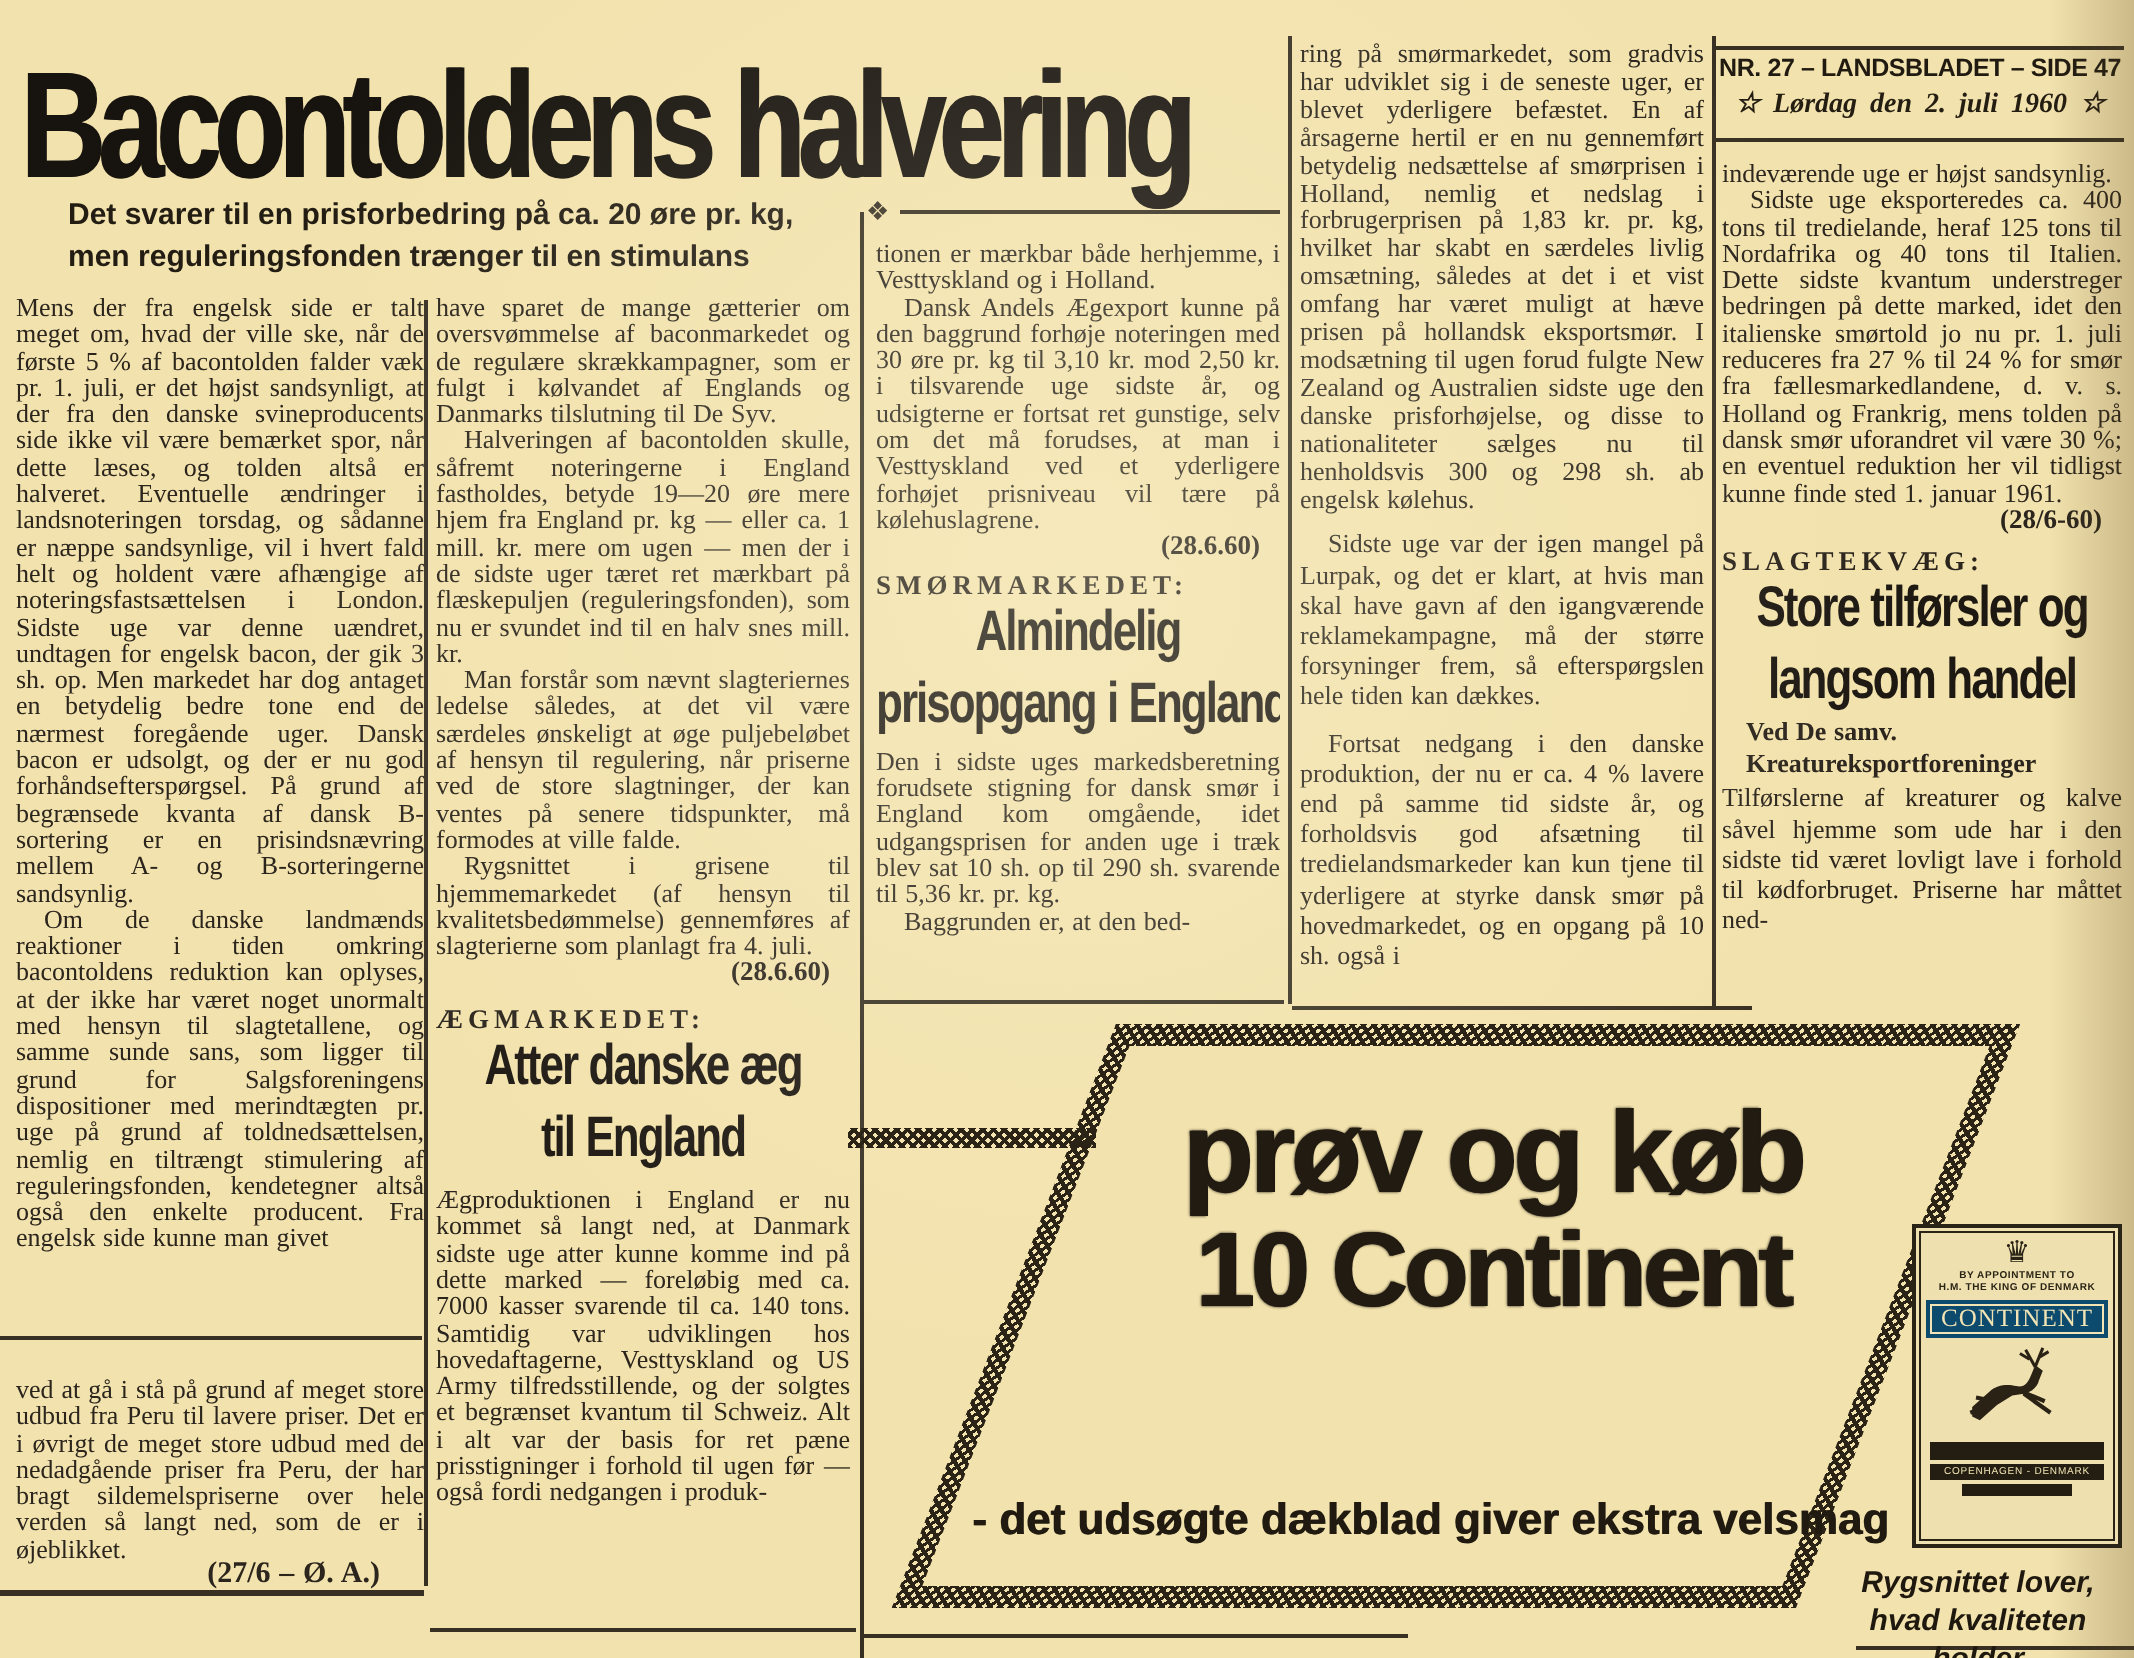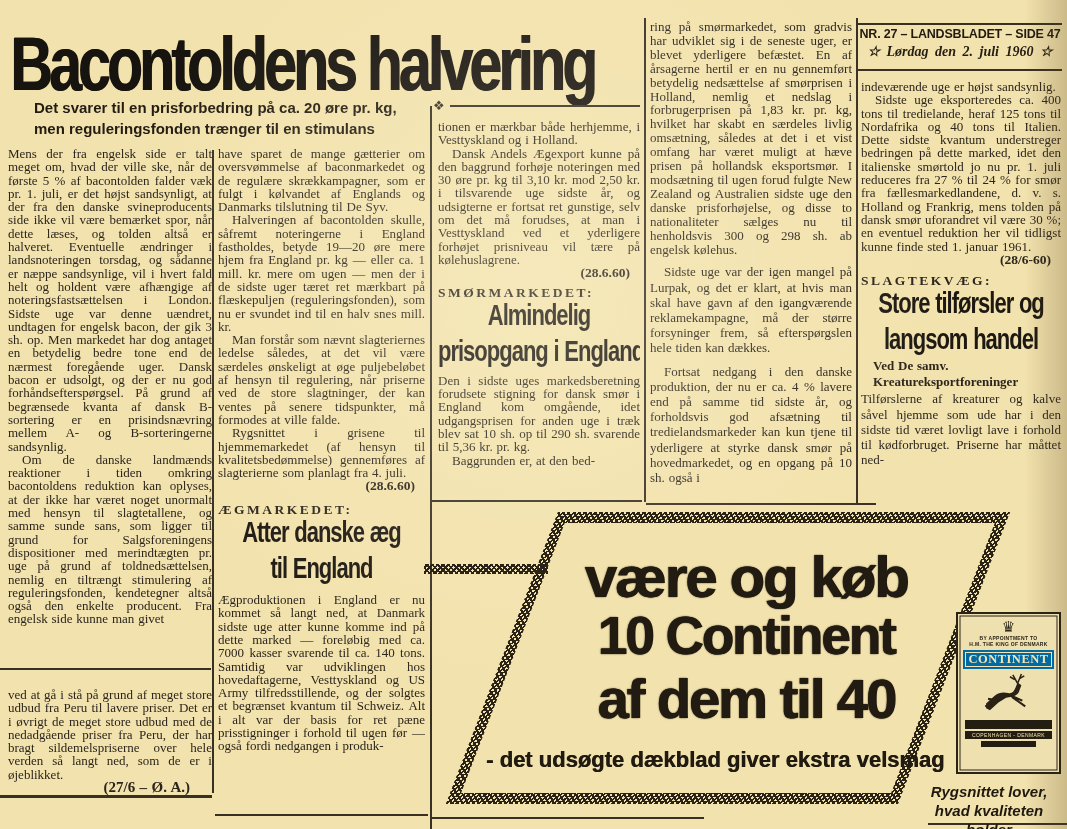--- a/index.html
+++ b/index.html
@@ -41,21 +41,21 @@
         text-align:center;letter-spacing:-2px;color:#211b12;z-index:2;white-space:nowrap;
         text-shadow:0 0 1.5px #211b12,1px 0 0 #211b12;}
   #ad-tagline{position:absolute;left:486px;top:747px;width:434px;font-family:"Liberation Sans",sans-serif;
         font-weight:bold;font-size:22px;text-align:left;color:#201a10;z-index:2;white-space:nowrap;
         text-shadow:.5px 0 0 #201a10;}
   #pack{left:956px;top:612px;width:101px;height:158px;background:#efe0b0;border:2.5px solid #2a2416;
         box-shadow:inset 0 0 0 1.5px #efe0b0, inset 0 0 0 2.5px #2a2416;z-index:3;text-align:center;}
   #pack .crown{font-size:15px;line-height:16px;margin-top:5px;color:#2a2416;}
   #pack .micro{font-weight:bold;font-size:5px;line-height:6px;letter-spacing:.3px;color:#2a2416;
         font-family:"Liberation Sans",sans-serif;}
-  #pack .brand{margin:3px 5px 0;background:#0369a1;color:#f2e4b4;font-weight:bold;font-size:12.5px;
+  #pack .brand{margin:3px 5px 0;background:#0c4a6e;color:#f2e4b4;font-weight:normal;font-size:12.5px;
         letter-spacing:.5px;line-height:19px;outline:1px solid #f2e4b4;outline-offset:-3px;}
   #pack .stag{margin-top:3px;}
   #pack .bandA{margin:2px 7px 0;background:#241e12;height:9px;}
   #pack .bandB{margin:2px 7px 0;background:#241e12;color:#f0e2b2;font-size:5px;line-height:8px;
         font-family:"Liberation Sans",sans-serif;letter-spacing:.4px;}
   #pack .bandC{margin:2px auto 0;background:#241e12;height:6px;width:55%;}
   #slogan{left:912px;top:782px;width:154px;font-family:"Liberation Sans",sans-serif;font-weight:bold;
         font-style:italic;font-size:15px;line-height:19px;text-align:center;color:#1e180e;z-index:3;}
   .orn{position:absolute;font-size:13px;color:#373023;}
 </style>
@@ -138,23 +138,22 @@
 
   <div class="rule" style="left:212px;top:150px;width:1.5px;height:643px;"></div>
   <div class="rule" style="left:430px;top:106px;width:1.5px;height:723px;"></div>
   <div class="rule" style="left:644px;top:18px;width:1.5px;height:484px;"></div>
   <div class="rule" style="left:856px;top:18px;width:1.5px;height:486px;"></div>
 
   <div id="ad-frame" class="abs hatch">
     <div class="inner"></div>
   </div>
   <div id="cerutter-bar" class="abs hatch"></div>
-  <div class="ad-big" style="top:543px;font-size:58px;">være og køb</div>
+  <div class="ad-big" style="top:543px;font-size:58px;">prøv og køb</div>
   <div class="ad-big" style="top:605px;font-size:53px;">10 Continent</div>
-  <div class="ad-big" style="top:666px;font-size:56px;">af dem til 40</div>
   <div id="ad-tagline">- det udsøgte dækblad giver ekstra velsmag</div>
   <div class="rule" style="left:432px;top:817px;width:272px;height:1.5px;"></div>
 
   <div id="pack" class="abs">
     <div class="crown">♛</div>
     <div class="micro">BY APPOINTMENT TO</div>
     <div class="micro">H.M. THE KING OF DENMARK</div>
     <div class="brand">CONTINENT</div>
     <div class="stag">
       <svg width="58" height="42" viewBox="0 0 60 44">

